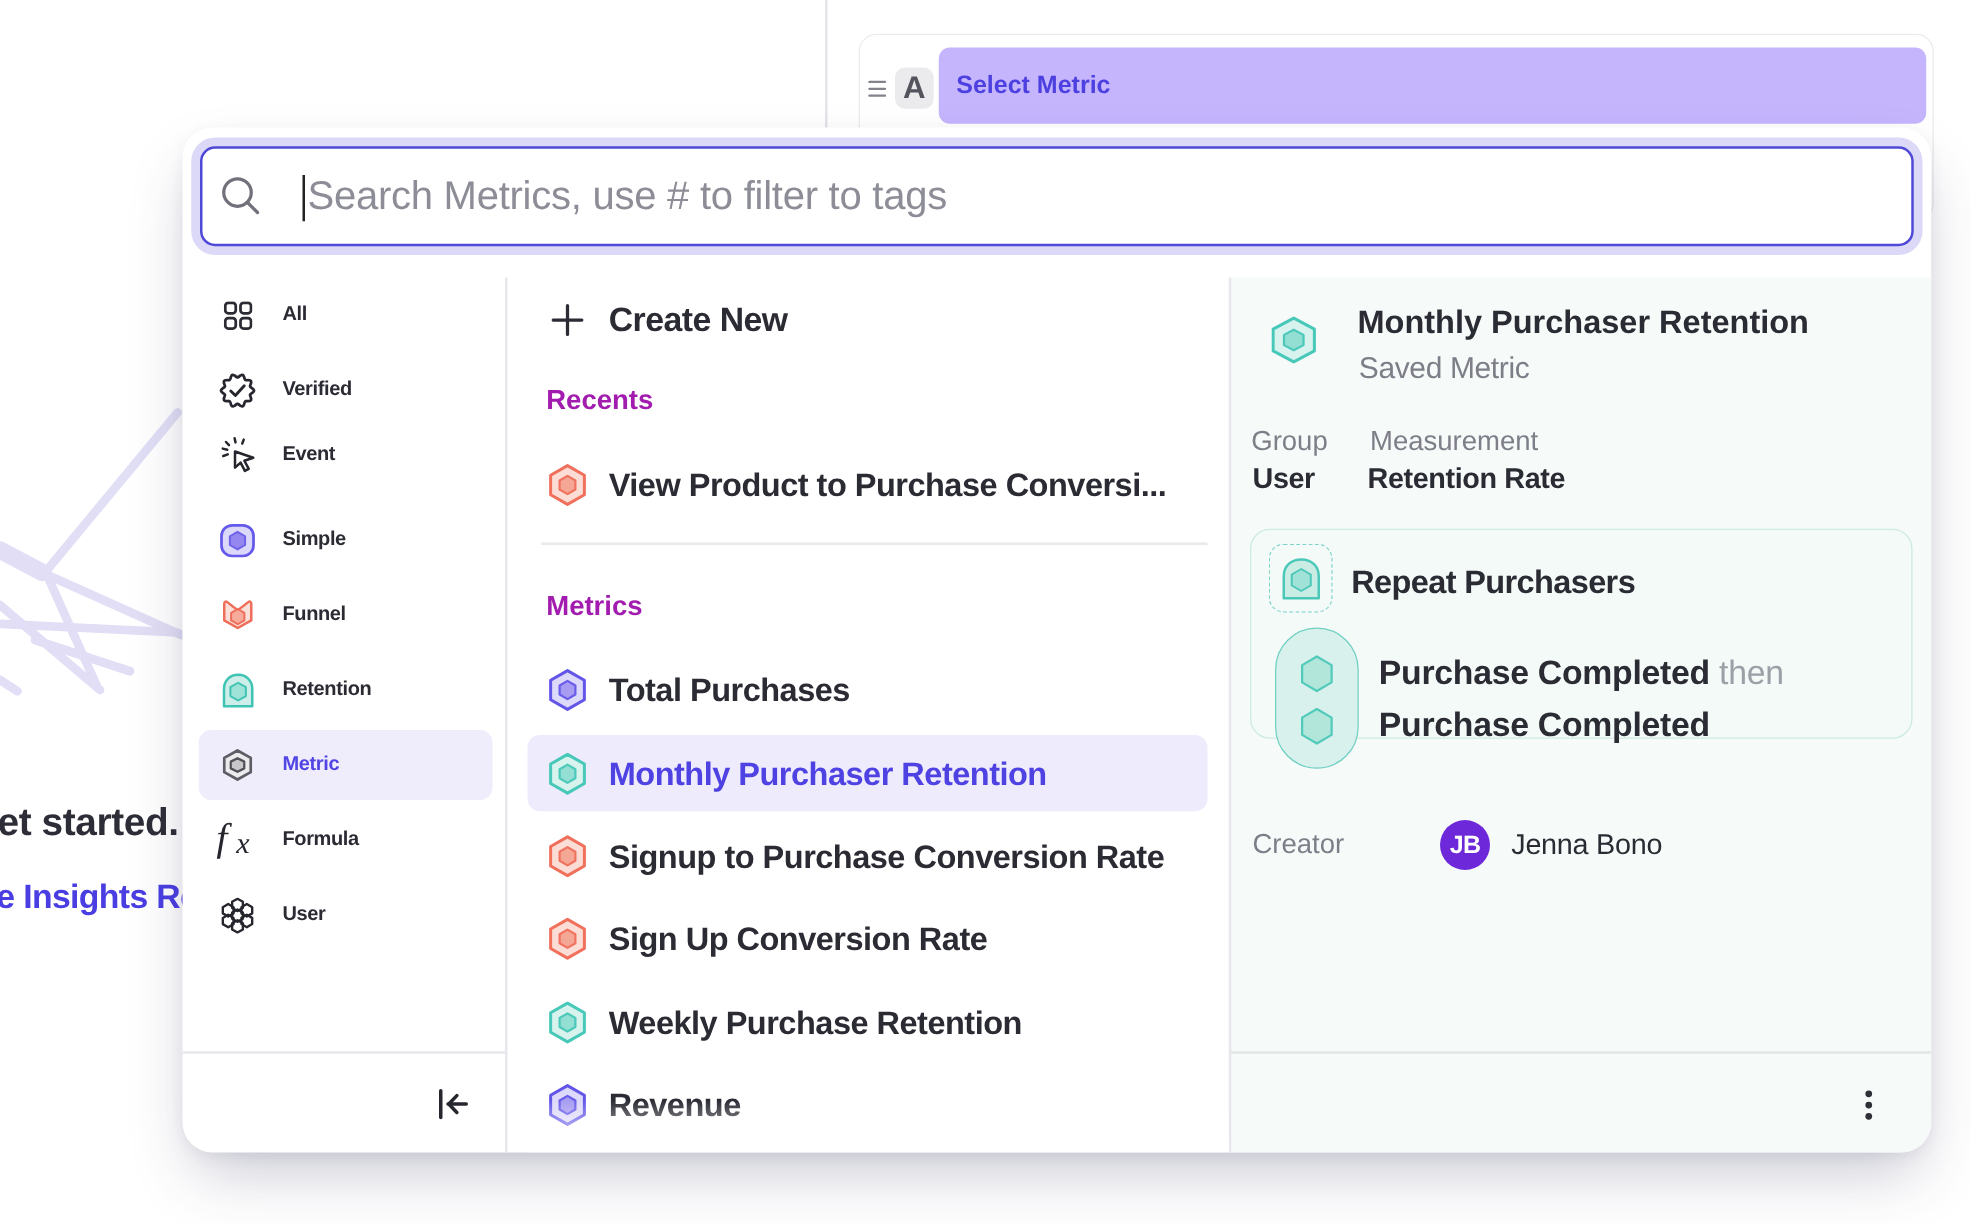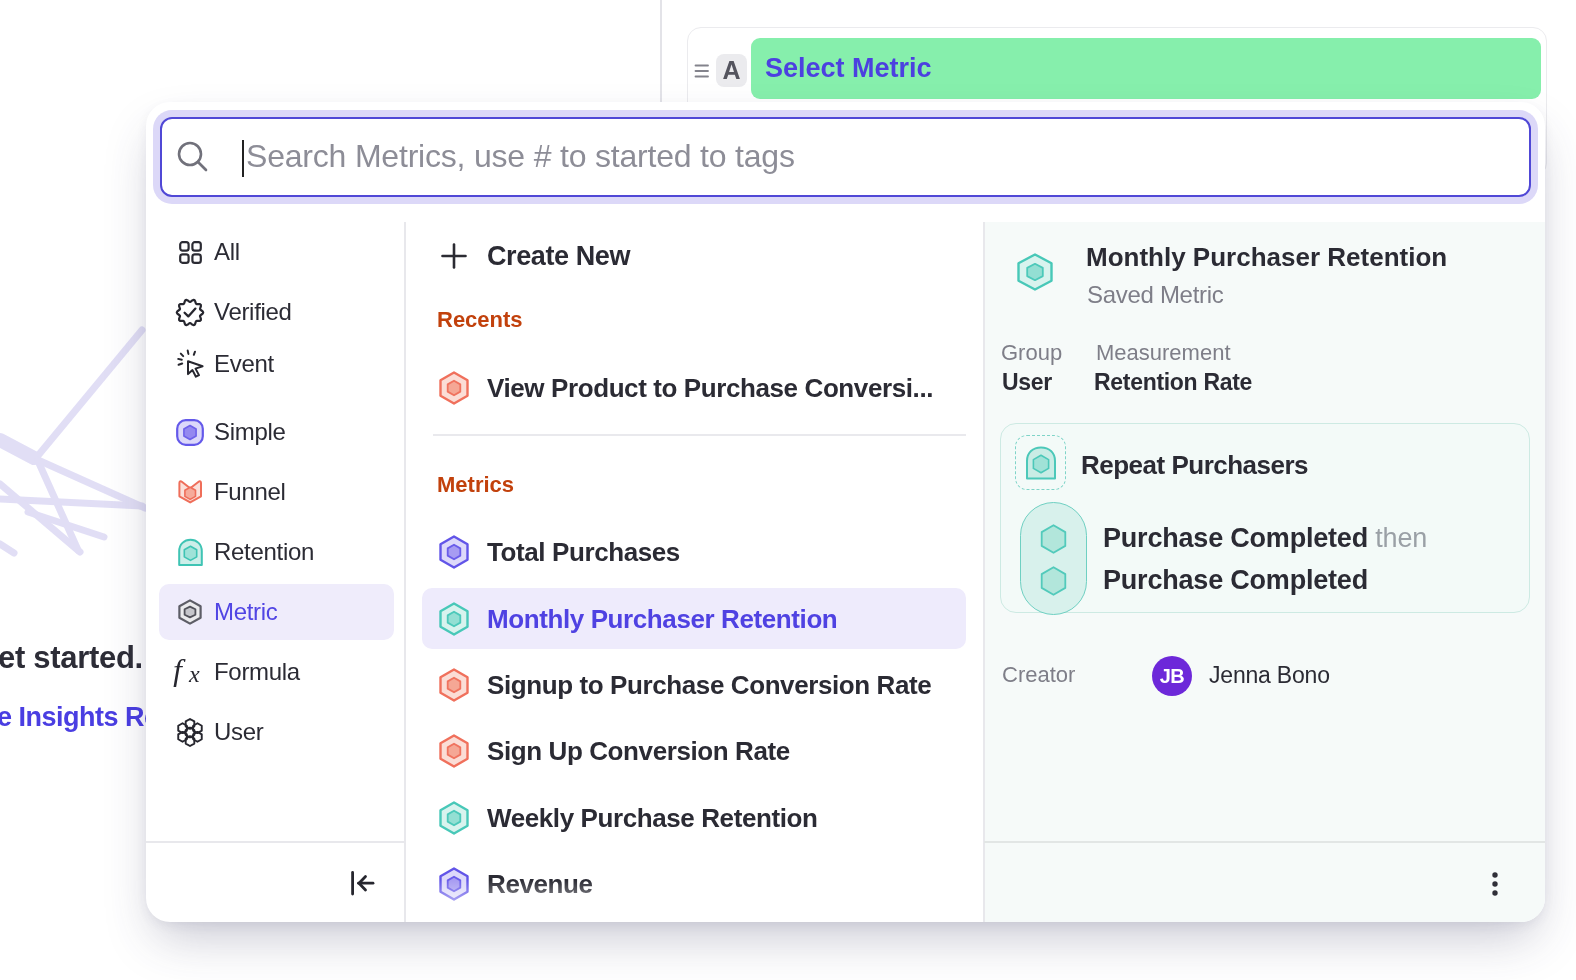--- a/index.html
+++ b/index.html
@@ -4,54 +4,54 @@
 <style>
 * { margin:0; padding:0; box-sizing:border-box; }
 html,body { width:1576px; height:980px; background:#ffffff; overflow:hidden;
   font-family:"Liberation Sans",sans-serif; }
 .abs { position:absolute; }
 #page { position:relative; width:1576px; height:980px; }
 
 #vline { left:660px; top:0; width:2px; height:300px; background:#e3e3e8; }
 #topcard { left:687px; top:27px; width:860px; height:150px; background:#fff;
   border:1px solid #ebebee; border-radius:14px; }
-#pill { left:63px; top:10px; width:790px; height:61px; background:#86efac; border-radius:9px;
-  line-height:61px; padding-left:14px; color:#4c40e0; font-size:27px; font-weight:700; }
+#pill { left:63px; top:10px; width:790px; height:61px; background:#c4b5fd; border-radius:9px;
+  line-height:61px; padding-left:14px; color:#4c40e0; font-size:20px; font-weight:700; }
 #gstart { left:-2px; top:640px; font-size:31px; font-weight:700; color:#2d2d37; letter-spacing:-0.3px;}
 #ginsight { left:-3px; top:702px; font-size:27px; font-weight:600; color:#4a3ee2; letter-spacing:-0.5px;}
 
 #modal { left:146px; top:102px; width:1399px; height:820px; background:#fff;
   border-radius:24px; overflow:hidden;
   box-shadow:0 24px 50px -10px rgba(55,55,95,0.28), 0 4px 14px -4px rgba(55,55,95,0.12); }
 #search { left:14px; top:15px; width:1371px; height:80px; border:2px solid #5048d6;
   border-radius:12px; background:#fff; box-shadow:0 0 0 7px #dcd8f8; }
 #ph { left:100px; top:36px; font-size:32px; color:#8d8d97; letter-spacing:-0.2px; }
 #caret { left:96px; top:38px; width:2px; height:37px; background:#222; }
 
 #divL { left:258px; top:120px; width:1.5px; height:700px; background:#e8e8ec; }
 #divR { left:837px; top:120px; width:1.5px; height:700px; background:#e8e8ec; }
 #rpanel { left:838px; top:120px; width:561px; height:700px; background:#f6faf9; }
 
 .srow { left:13px; width:235px; height:60px; display:flex; align-items:center; }
 .srow .ic { width:34px; height:34px; display:flex; align-items:center; justify-content:center; margin-left:14px; }
-.srow .tx { margin-left:7px; font-size:24px; font-weight:400; color:#2b2b34; letter-spacing:-0.3px; }
+.srow .tx { margin-left:19px; font-size:16px; font-weight:700; color:#2b2b34; letter-spacing:-0.3px; }
 #selrow { left:13px; top:482px; width:235px; height:56px; background:#efecfb; border-radius:10px; }
 #sdiv { left:0px; top:739px; width:258px; height:1.5px; background:#e8e8ec; }
 
 .mrow { left:276px; width:560px; height:66px; display:flex; align-items:center; }
 .mrow .ic { width:44px; height:44px; display:flex; align-items:center; justify-content:center; margin-left:10px; }
 .mrow .tx { margin-left:11px; font-size:26px; font-weight:600; color:#2b2b34; letter-spacing:-0.4px; white-space:nowrap; }
-.mlabel { left:291px; font-size:22px; font-weight:600; color:#c2410c; }
+.mlabel { left:291px; font-size:22px; font-weight:600; color:#a21caf; }
 #mseldiv { left:276px; top:486px; width:544px; height:61px; background:#eeebfc; border-radius:10px; }
 #mdivider { left:287px; top:332px; width:533px; height:1.5px; background:#e9e9ed; }
 #mfade { left:277px; top:778px; width:560px; height:42px; background:linear-gradient(to bottom, rgba(255,255,255,0), rgba(255,255,255,0.9)); }
 
 .gray { color:#7e7e88; }
 .dark { color:#2b2b34; }
-#rcard { left:854px; top:321px; width:530px; height:190px; background:#f3faf8;
+#rcard { left:854px; top:321px; width:530px; height:168px; background:#f3faf8;
   border:1.5px solid #cdeae3; border-radius:16px; }
 #capsule { left:19px; top:78px; width:67px; height:113px; background:#d8f1ec;
   border:1.5px solid #6fd0c2; border-radius:34px; }
 #rbotdiv { left:838px; top:739px; width:561px; height:1.5px; background:#e2e6e5; }
 svg { display:block; }
 .nw { white-space:nowrap; }
 </style>
 </head>
 <body>
 <div id="page">
@@ -85,21 +85,21 @@
     <div class="abs" id="pill">Select Metric</div>
   </div>
 
   <div class="abs" id="modal">
     <div class="abs" id="search"></div>
     <svg class="abs" style="left:29px;top:37px" width="36" height="36" viewBox="0 0 36 36">
       <circle cx="15" cy="15" r="11" fill="none" stroke="#71717b" stroke-width="2.6"></circle>
       <line x1="23" y1="23" x2="31" y2="31" stroke="#71717b" stroke-width="2.6" stroke-linecap="round"></line>
     </svg>
     <div class="abs" id="caret"></div>
-    <div class="abs" id="ph">Search Metrics, use # to started to tags</div>
+    <div class="abs" id="ph">Search Metrics, use # to filter to tags</div>
 
     <div class="abs" id="rpanel"></div>
     <div class="abs" id="divL"></div>
     <div class="abs" id="divR"></div>
 
     <div class="abs" id="selrow"></div>
     <div class="abs srow" style="top:120px">
         <span class="ic">
           <svg width="23" height="23" viewBox="0 0 23 23">
             <g fill="none" stroke="#2b2b33" stroke-width="2.2">

